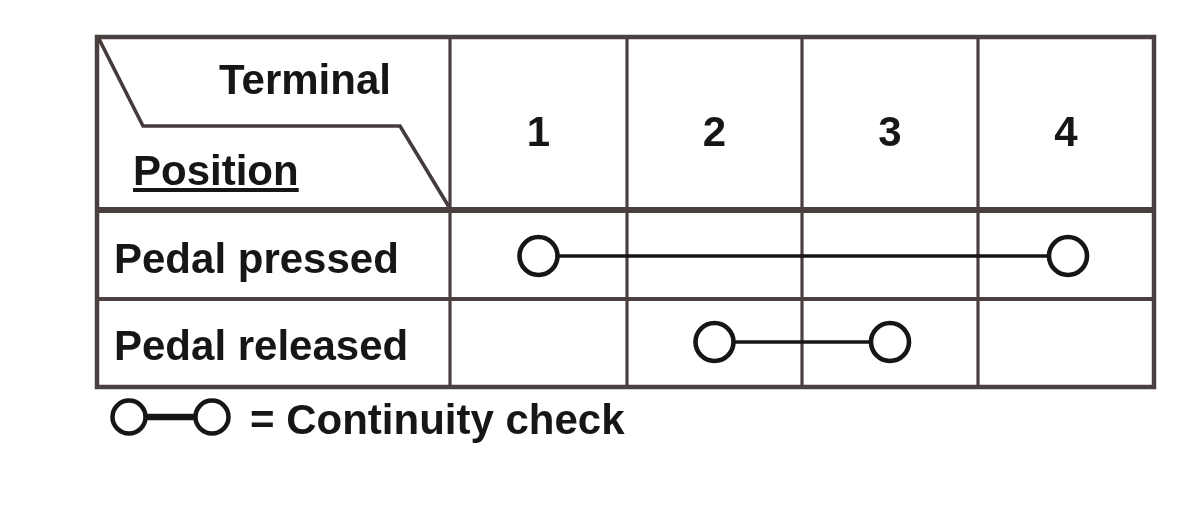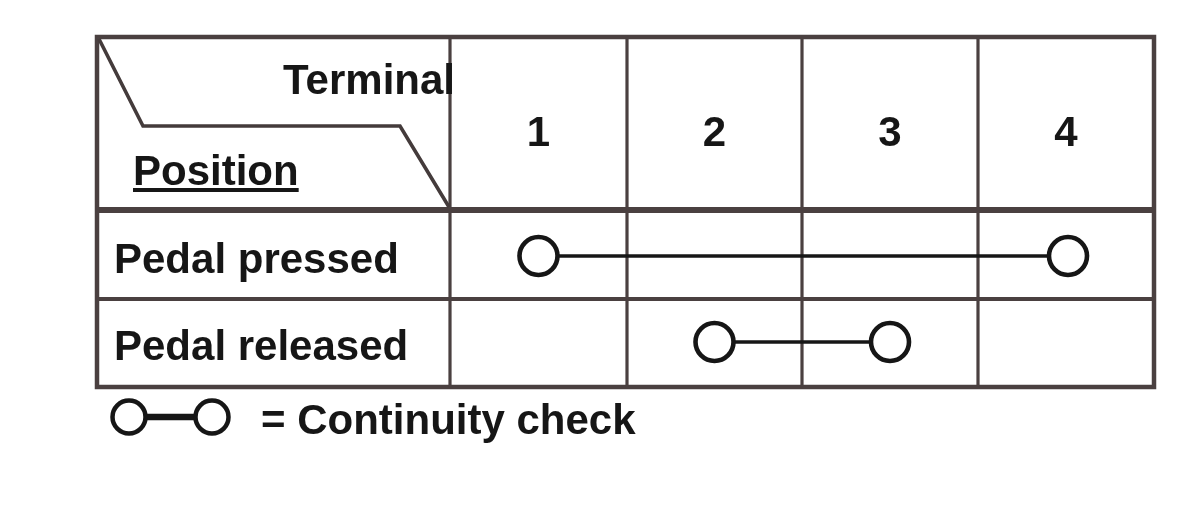--- a/index.html
+++ b/index.html
@@ -67,26 +67,26 @@
         <circle cx="890" cy="342" r="19" fill="#ffffff" stroke="#161616" stroke-width="4.6"></circle>
       </g>
 
     <g>
       <line x1="143" y1="417" x2="198" y2="417" stroke="#161616" stroke-width="6.5"></line>
       <circle cx="129" cy="417" r="16.5" fill="#ffffff" stroke="#161616" stroke-width="4.5"></circle>
       <circle cx="212" cy="417" r="16.5" fill="#ffffff" stroke="#161616" stroke-width="4.5"></circle>
     </g>
   </svg>
 
-  <div class="txt" style="left:155px; top:59px; width:300px; text-align:right;">Terminal</div>
+  <div class="txt" style="left:155px; top:59px; width:300px; text-align:center;">Terminal</div>
   <div class="txt" style="left:133px; top:150px;text-decoration:underline;">Position</div>
 
   <div class="num" style="left:450px; top:111px; width:177px;">1</div>
   <div class="num" style="left:627px; top:111px; width:175px;">2</div>
   <div class="num" style="left:802px; top:111px; width:176px;">3</div>
   <div class="num" style="left:978px; top:111px; width:176px;">4</div>
 
   <div class="txt" style="left:114px; top:325px;">Pedal released</div>
   <div class="txt" style="left:114px; top:238px;">Pedal pressed</div>
 
-  <div class="txt" style="left:261px; top:399px;">= Continuity check</div>
+  <div class="txt" style="left:250px; top:399px;">= Continuity check</div>
 
 </div>
 
 </body></html>

